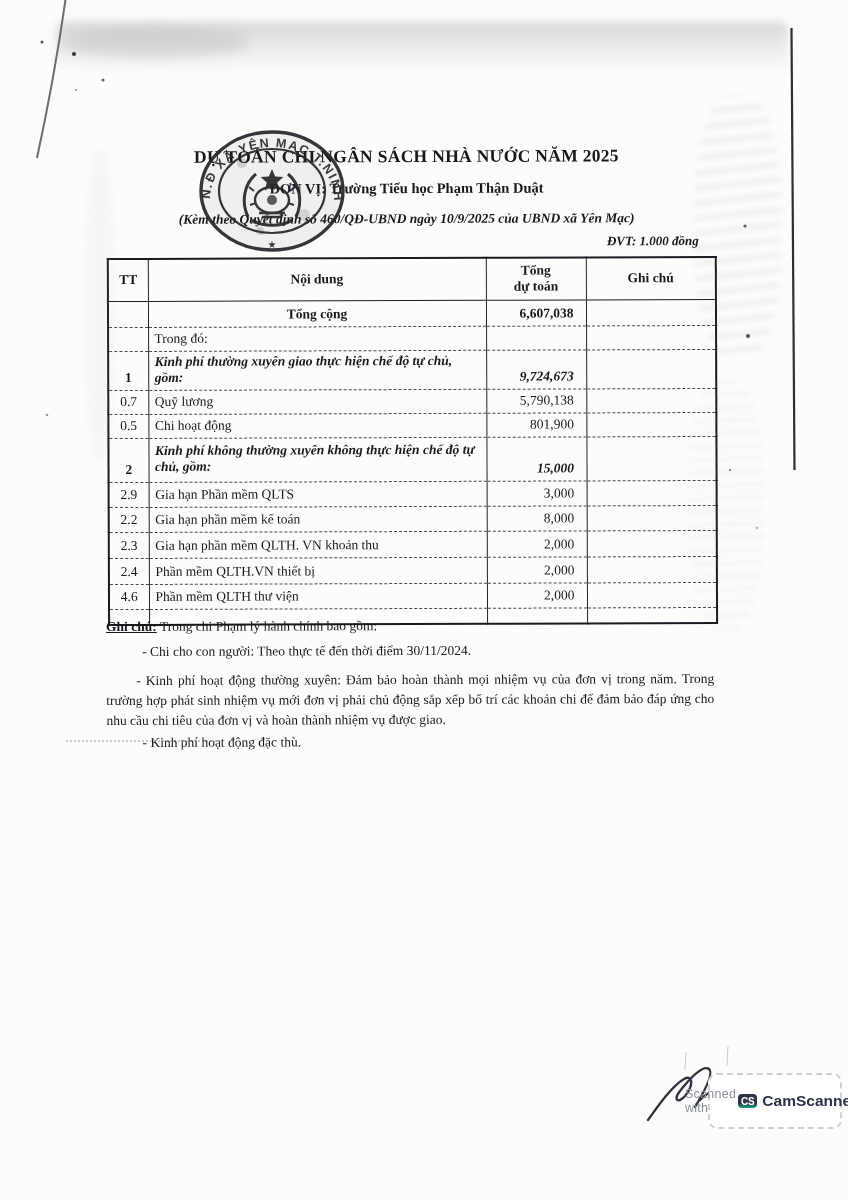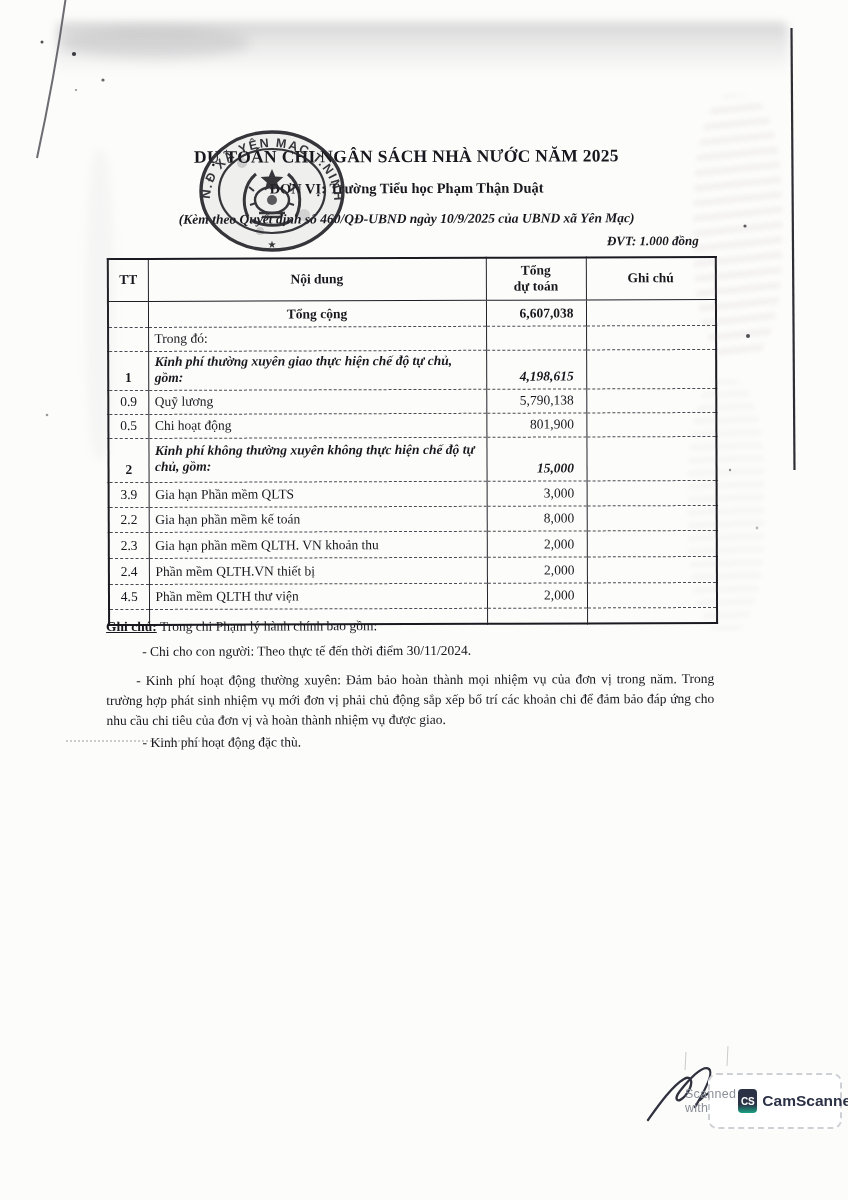--- a/index.html
+++ b/index.html
@@ -56,21 +56,21 @@
   .notes .item{margin-top:5px;padding-left:36px;}
   .notes .para{margin-top:9px;text-indent:30px;text-align:justify;}
   .notes .item2{margin-top:2px;padding-left:36px;}
   
   .cs-badge{position:absolute;left:708px;top:1073px;width:130px;height:52px;z-index:7;
       background:#fff;border:2px dashed #cdd0d5;border-radius:9px;
       display:flex;flex-direction:row;align-items:center;justify-content:center;gap:2px;
       font-family:"Liberation Sans", sans-serif;}
   .cs-line1{font-size:12.5px;color:#8a9098;letter-spacing:.3px;}
   .cs-row{display:flex;align-items:center;gap:5px;}
-  .cs-logo{width:19px;height:24px;border-radius:4px;color:#fff;font-weight:bold;font-size:10px;
+  .cs-logo{width:19px;height:14px;border-radius:4px;color:#fff;font-weight:bold;font-size:10px;
       display:flex;align-items:center;justify-content:center;
       background:linear-gradient(180deg,#2b3245 64%,#1aa384);}
   .cs-brand{font-size:15.5px;font-weight:bold;color:#2b3245;}
   .cs-tm{font-size:8px;color:#2b3245;vertical-align:top;position:relative;top:-5px;}
 </style>
 </head>
 <body>
 
 <div class="page">
 
@@ -113,43 +113,43 @@
         </tr>
         <tr style="height:24px">
           <td class="c-tt"></td>
           <td class="c-content">Trong đó:</td>
           <td class="c-amount"></td>
           <td class="c-note"></td>
         </tr>
         <tr class="r-main" style="height:26px">
           <td class="c-tt">1</td>
           <td class="c-content">Kinh phí thường xuyên  giao thực hiện chế độ tự chủ, gồm:</td>
-          <td class="c-amount">4,198,615</td>
+          <td class="c-amount">9,724,673</td>
           <td class="c-note"></td>
         </tr>
         <tr style="height:24px">
-          <td class="c-tt">0.9</td>
+          <td class="c-tt">0.7</td>
           <td class="c-content">Quỹ lương</td>
           <td class="c-amount">5,790,138</td>
           <td class="c-note"></td>
         </tr>
         <tr style="height:24px">
           <td class="c-tt">0.5</td>
           <td class="c-content">Chi hoạt động</td>
           <td class="c-amount">801,900</td>
           <td class="c-note"></td>
         </tr>
         <tr class="r-main" style="height:44px">
           <td class="c-tt">2</td>
           <td class="c-content" style="vertical-align:middle">Kinh phí không thường xuyên  không thực hiện chế độ tự chủ, gồm:</td>
           <td class="c-amount">15,000</td>
           <td class="c-note"></td>
         </tr>
         <tr style="height:25px">
-          <td class="c-tt">3.9</td>
+          <td class="c-tt">2.9</td>
           <td class="c-content">Gia hạn Phần mềm QLTS</td>
           <td class="c-amount">3,000</td>
           <td class="c-note"></td>
         </tr>
         <tr style="height:25px">
           <td class="c-tt">2.2</td>
           <td class="c-content">Gia hạn phần mềm kế toán</td>
           <td class="c-amount">8,000</td>
           <td class="c-note"></td>
         </tr>
@@ -159,21 +159,21 @@
           <td class="c-amount">2,000</td>
           <td class="c-note"></td>
         </tr>
         <tr style="height:26px">
           <td class="c-tt">2.4</td>
           <td class="c-content">Phần mềm QLTH.VN thiết bị</td>
           <td class="c-amount">2,000</td>
           <td class="c-note"></td>
         </tr>
         <tr style="height:25px">
-          <td class="c-tt">4.5</td>
+          <td class="c-tt">4.6</td>
           <td class="c-content">Phần mềm QLTH thư viện</td>
           <td class="c-amount">2,000</td>
           <td class="c-note"></td>
         </tr>
         <tr style="height:16px">
           <td class="c-tt"></td>
           <td class="c-content"></td>
           <td class="c-amount"></td>
           <td class="c-note"></td>
         </tr>

